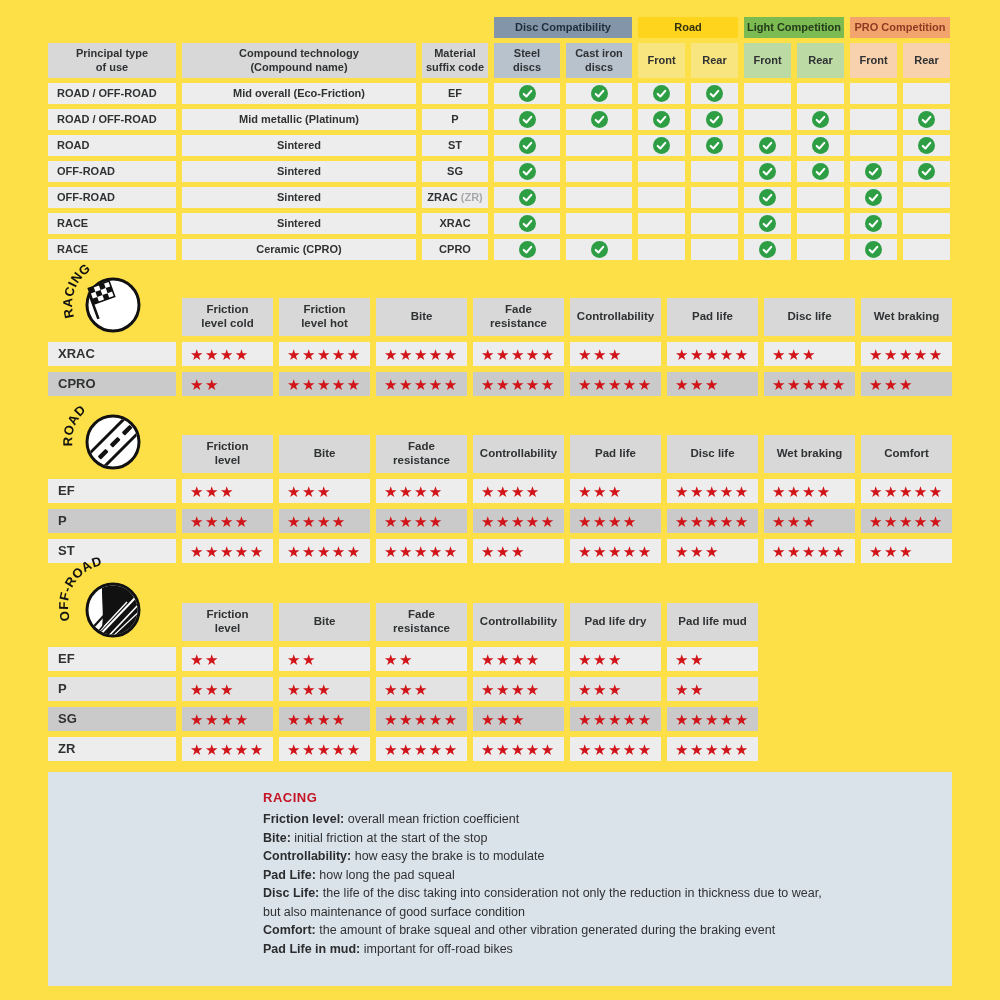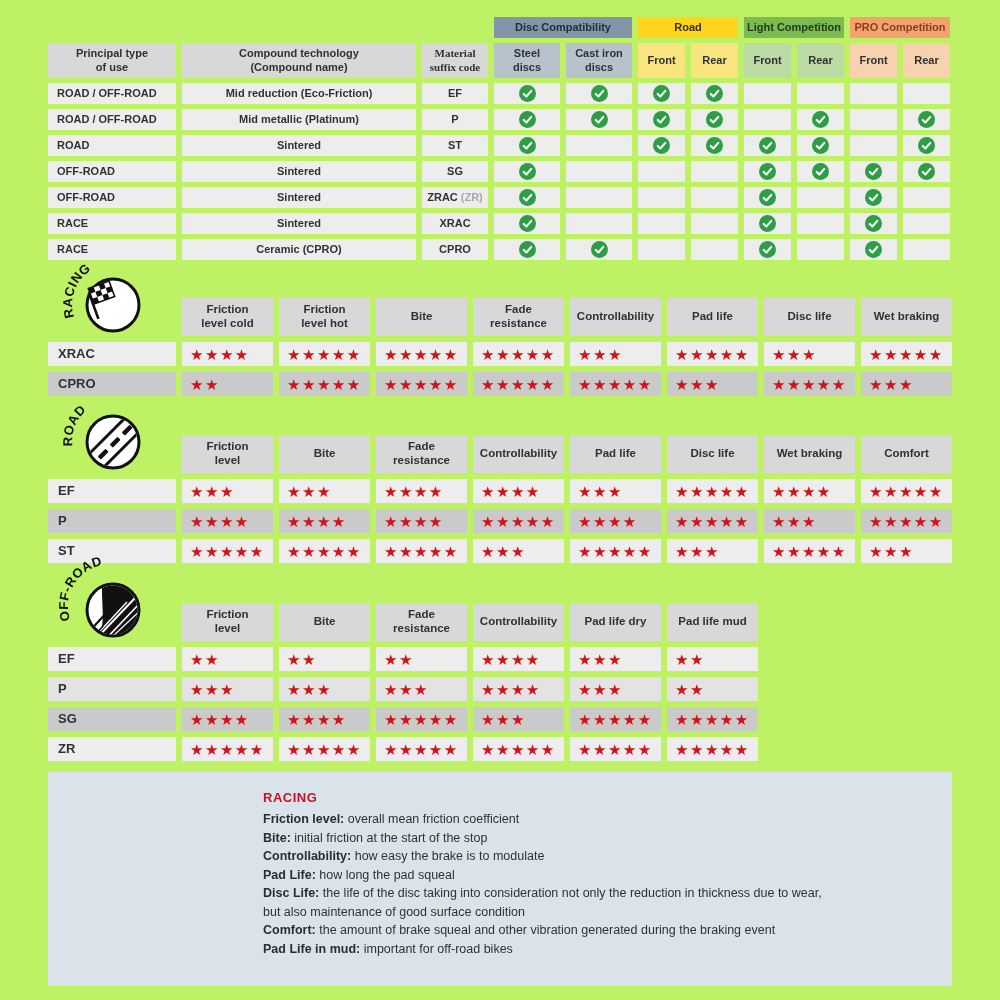--- a/index.html
+++ b/index.html
@@ -1,16 +1,16 @@
 <!DOCTYPE html>
 <html style="--star: #d11419; --cell-light: #ededed; --cell-medium: #e3e3e3; --cell-dark: #c9cac9; --header-gray: #d8d8d8; --legend-bg: #dbe3ea; --legend-title: #c41425;"><head>
 <meta charset="utf-8">
 <style>
   html,body{margin:0;padding:0;background:#fff;}
-  .page{position:relative;width:1000px;height:1000px;background:#bef264;overflow:hidden;
+  .page{position:relative;width:1000px;height:1000px;background:#fde047;overflow:hidden;
         font-family:"Liberation Sans",sans-serif;color:#2f3133;}
   .grid-cell{display:flex;align-items:center;justify-content:center;text-align:center;
              white-space:pre-line;line-height:1.2;}
   
   #compat-grid{position:absolute;left:48px;top:17px;display:grid;
     grid-template-columns:128px 234px 66px 66px 66px 47px 47px 47px 47px 47px 47px;
     grid-template-rows:21px 35px repeat(7,21px);
     column-gap:6px;row-gap:5px;}
   .ghead{font-size:11px;font-weight:bold;}
   .subhead{font-size:11px;font-weight:bold;background:var(--header-gray);}
@@ -49,34 +49,34 @@
 
   <div id="compat-grid">
       <div class="grid-cell ghead" style="grid-area: 1 / 4 / auto / span 2; background: rgb(130, 149, 169); color: rgb(31, 45, 58);">Disc Compatibility</div>
       <div class="grid-cell ghead" style="grid-area: 1 / 6 / auto / span 2; background: rgb(255, 212, 28); color: rgb(51, 48, 15);">Road</div>
       <div class="grid-cell ghead" style="grid-area: 1 / 8 / auto / span 2; background: rgb(124, 186, 82); color: rgb(35, 59, 27);">Light Competition</div>
       <div class="grid-cell ghead" style="grid-area: 1 / 10 / auto / span 2; background: rgb(242, 164, 108); color: rgb(142, 58, 35);">PRO Competition</div>
       <div class="grid-cell subhead" style="grid-area: 2 / 1;">Principal type
 of use</div>
       <div class="grid-cell subhead" style="grid-area: 2 / 2;">Compound technology
 (Compound name)</div>
-      <div class="grid-cell subhead" style="grid-area: 2 / 3; font-family: Liberation Serif, serif;">Material
+      <div class="grid-cell subhead" style="grid-area: 2 / 3;">Material
 suffix code</div>
       <div class="grid-cell subhead" style="grid-area: 2 / 4; background: rgb(183, 194, 205);">Steel
 discs</div>
       <div class="grid-cell subhead" style="grid-area: 2 / 5; background: rgb(183, 194, 205);">Cast iron
 discs</div>
       <div class="grid-cell subhead" style="grid-area: 2 / 6; background: rgb(249, 229, 127);">Front</div>
       <div class="grid-cell subhead" style="grid-area: 2 / 7; background: rgb(249, 229, 127);">Rear</div>
       <div class="grid-cell subhead" style="grid-area: 2 / 8; background: rgb(188, 218, 164);">Front</div>
       <div class="grid-cell subhead" style="grid-area: 2 / 9; background: rgb(188, 218, 164);">Rear</div>
       <div class="grid-cell subhead" style="grid-area: 2 / 10; background: rgb(248, 209, 175);">Front</div>
       <div class="grid-cell subhead" style="grid-area: 2 / 11; background: rgb(248, 209, 175);">Rear</div>
       <div class="grid-cell datacell left" style="grid-area: 3 / 1;">ROAD / OFF-ROAD</div>
-      <div class="grid-cell datacell" style="grid-area: 3 / 2;">Mid reduction (Eco-Friction)</div>
+      <div class="grid-cell datacell" style="grid-area: 3 / 2;">Mid overall (Eco-Friction)</div>
       <div class="grid-cell datacell" style="grid-area: 3 / 3;"><span>EF</span></div>
       <div class="grid-cell datacell" style="grid-area: 3 / 4;"><span class="check"><svg viewBox="0 0 18 18" width="17" height="17">
             <circle cx="9" cy="9" r="9" fill="#2e9e44"></circle>
             <path d="M5 9.5 L7.8 12.2 L13 6.2" fill="none" stroke="#fff" stroke-width="2.2" stroke-linecap="round" stroke-linejoin="round"></path>
           </svg></span></div>
       <div class="grid-cell datacell" style="grid-area: 3 / 5;"><span class="check"><svg viewBox="0 0 18 18" width="17" height="17">
             <circle cx="9" cy="9" r="9" fill="#2e9e44"></circle>
             <path d="M5 9.5 L7.8 12.2 L13 6.2" fill="none" stroke="#fff" stroke-width="2.2" stroke-linecap="round" stroke-linejoin="round"></path>
           </svg></span></div>
       <div class="grid-cell datacell" style="grid-area: 3 / 6;"><span class="check"><svg viewBox="0 0 18 18" width="17" height="17">

